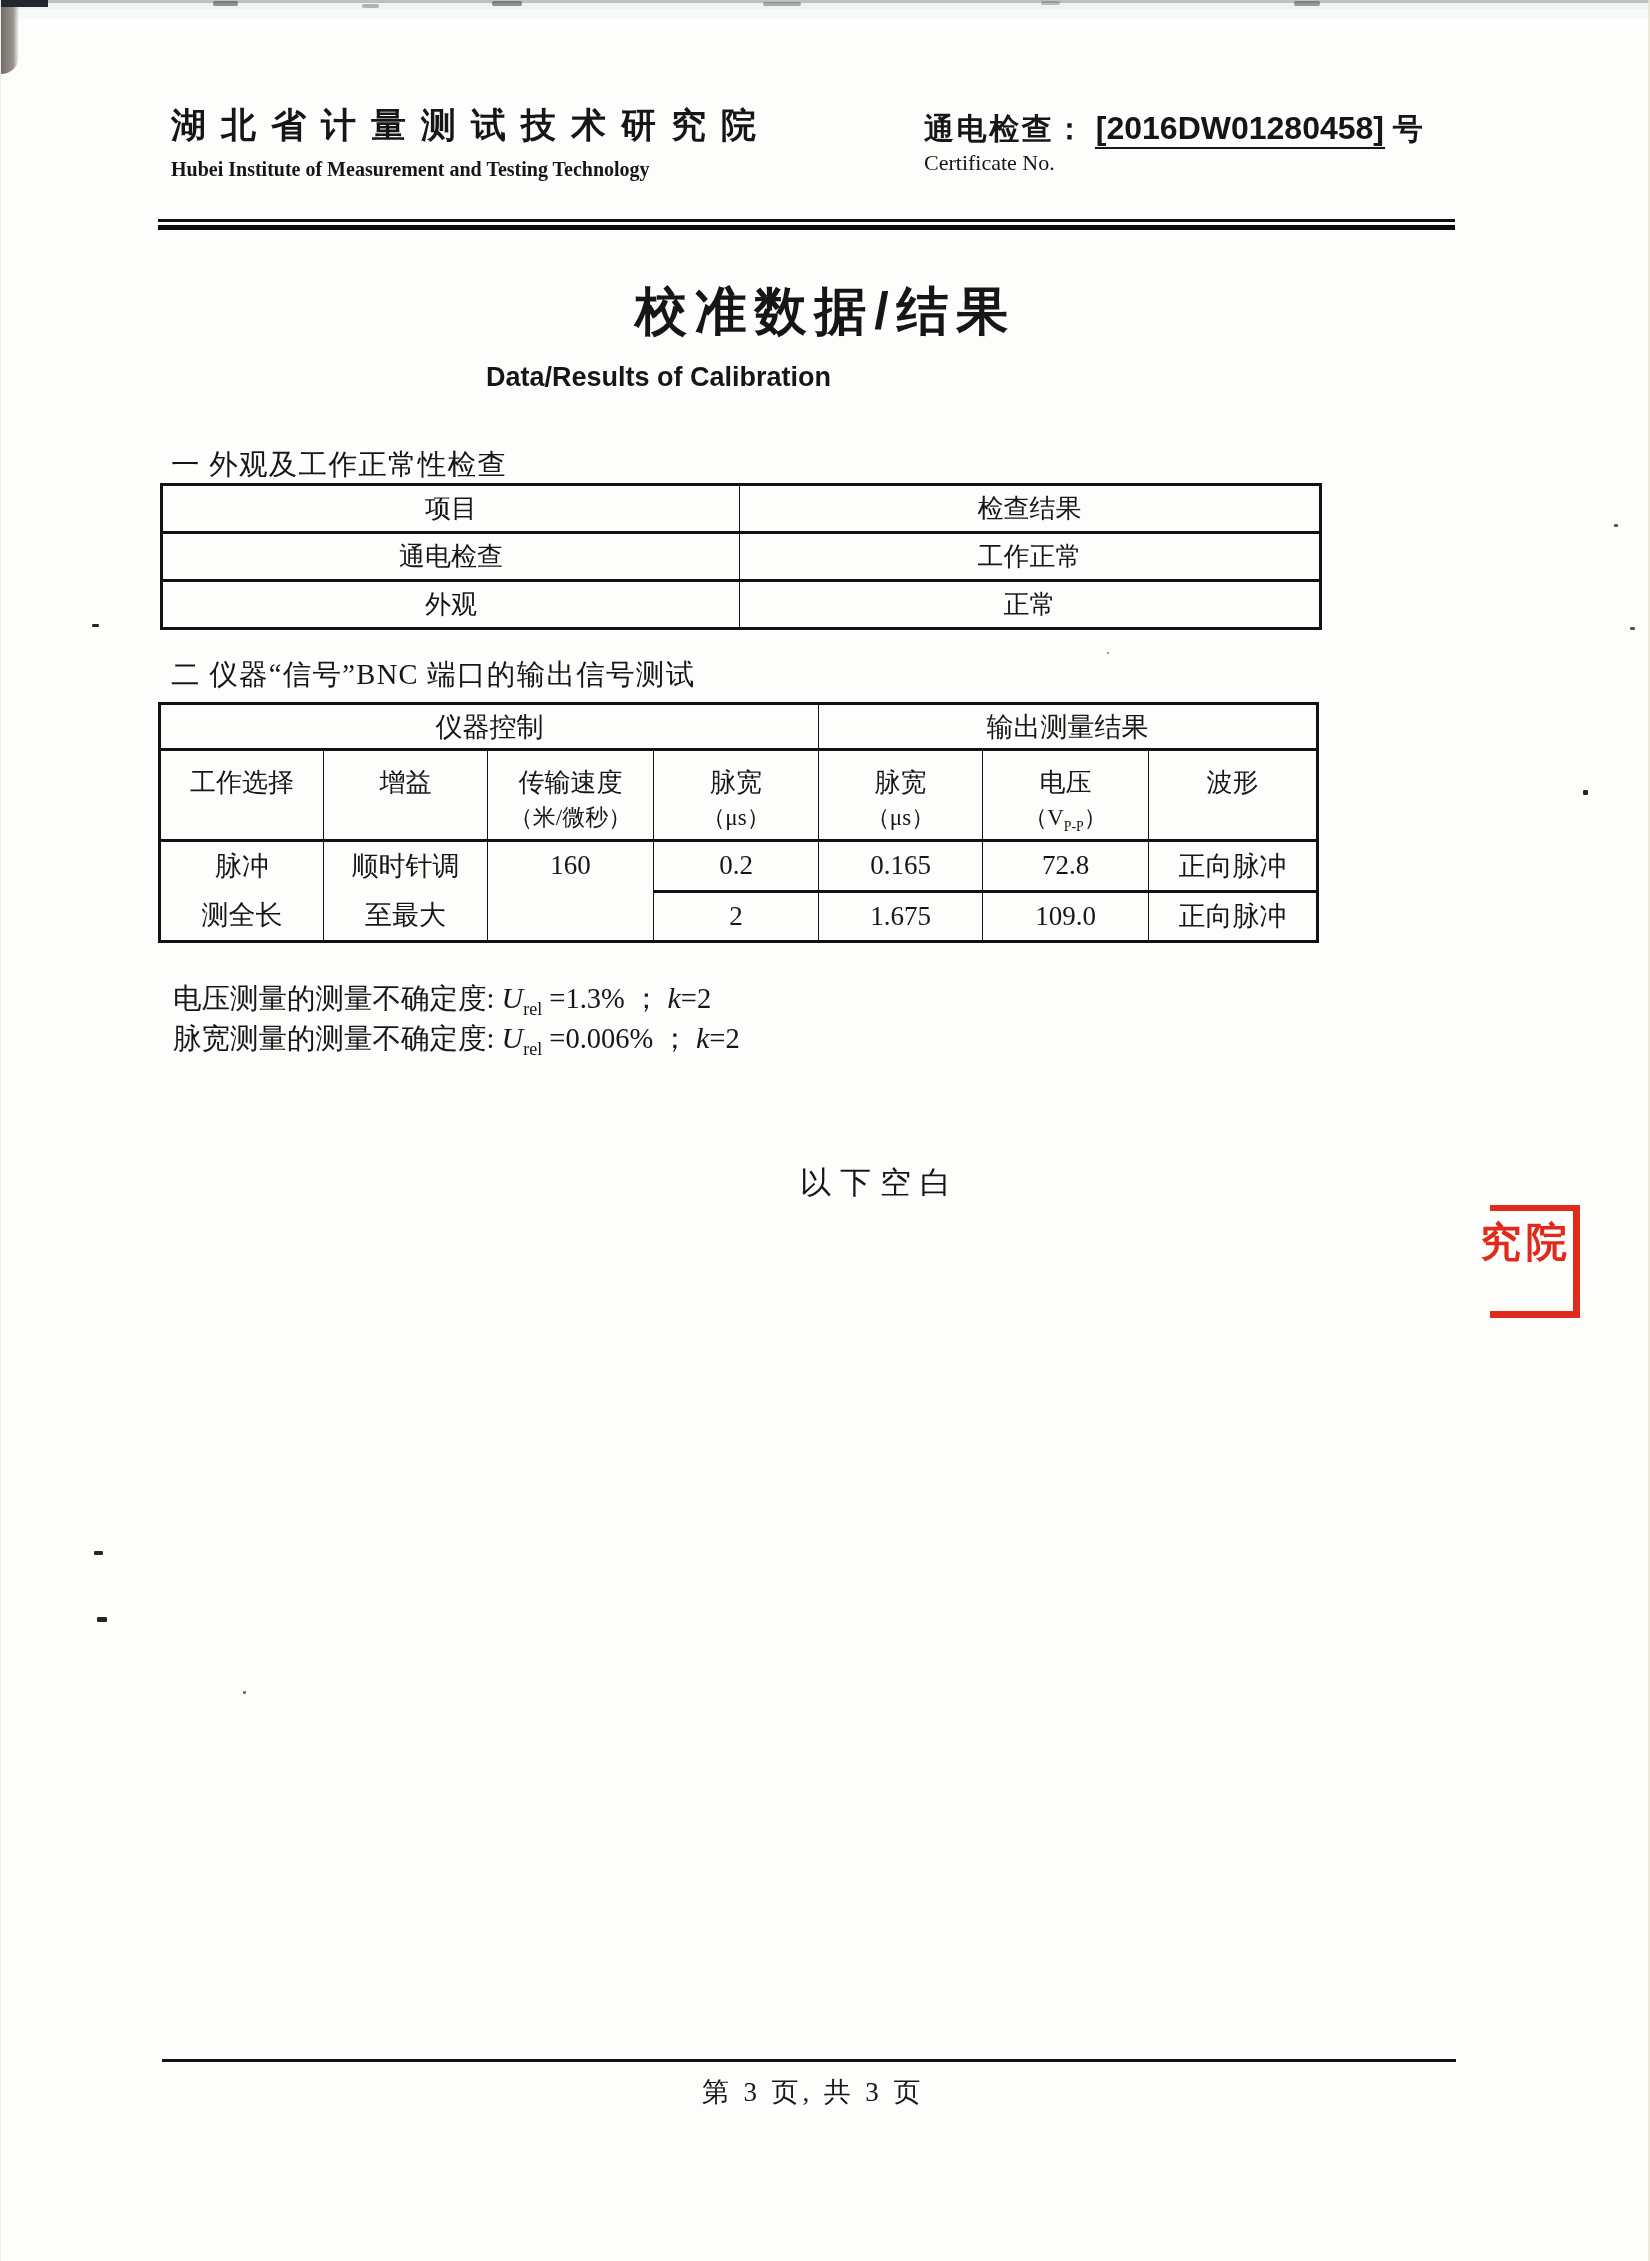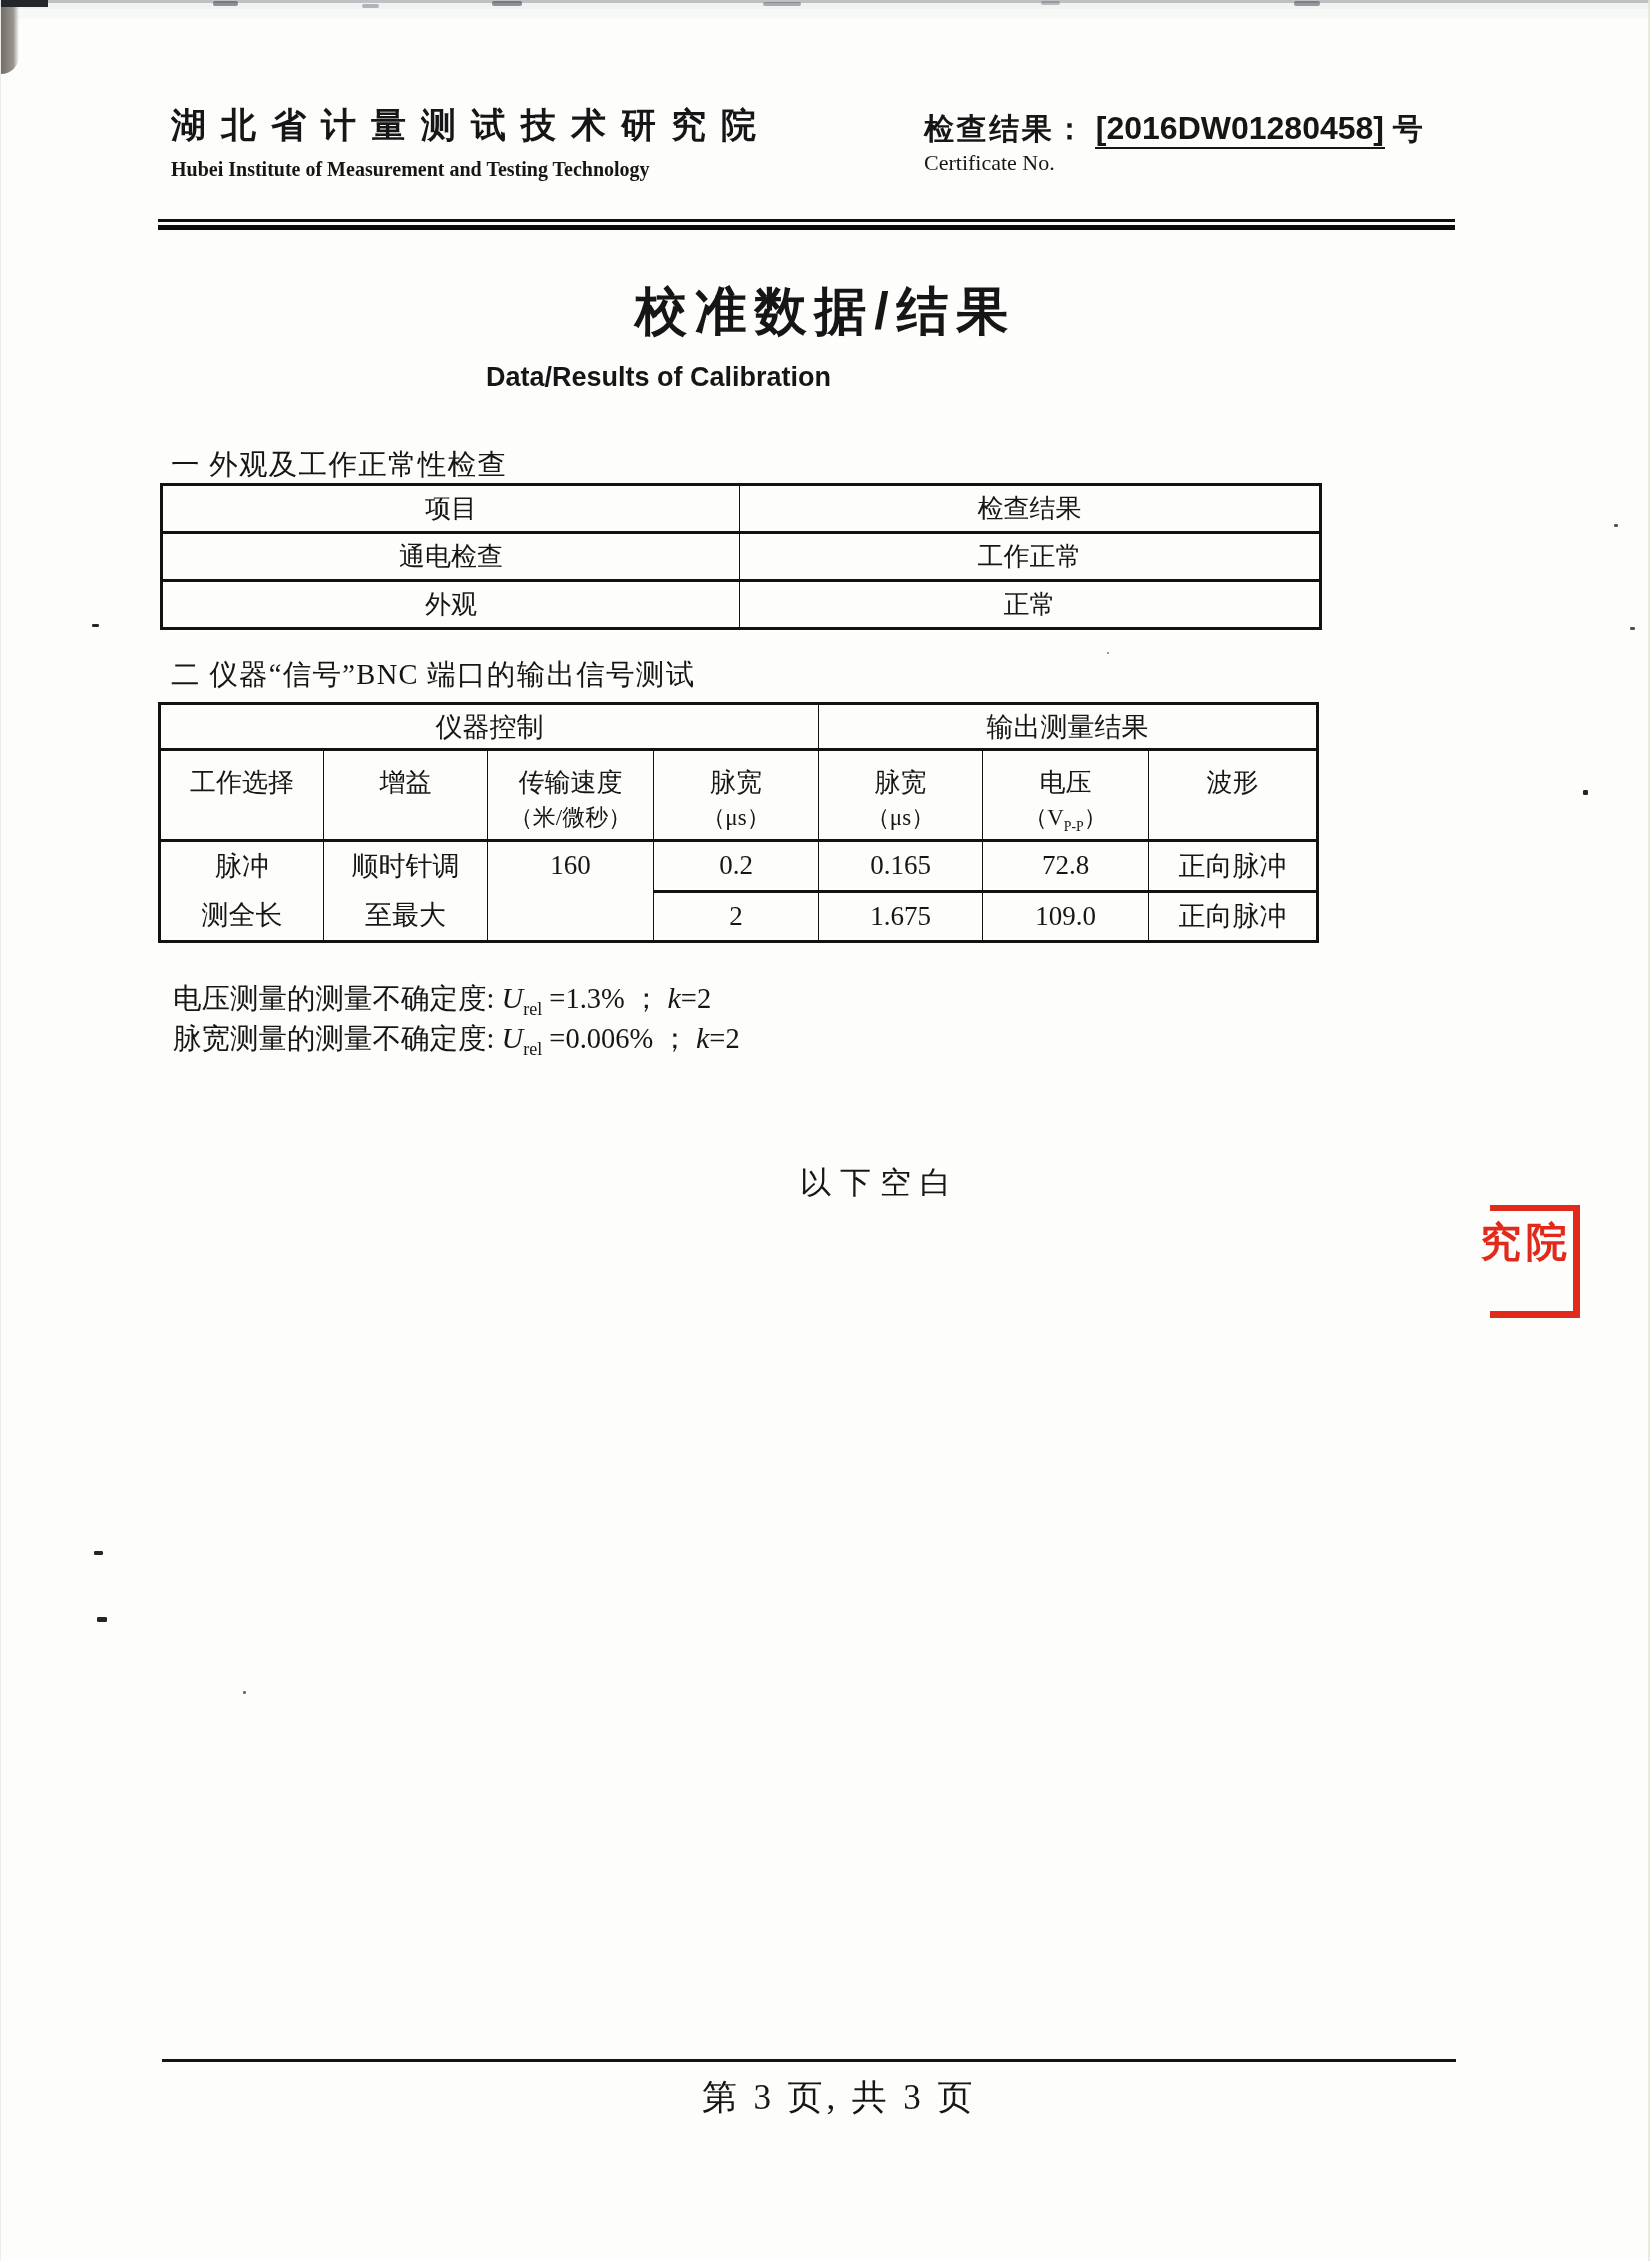--- a/index.html
+++ b/index.html
@@ -85,21 +85,21 @@
   .speed-cell .val{height:47px;line-height:47px;font-size:27px;}
   sub{font-size:60%;}
   
   .unc{position:absolute;left:173px;top:978px;font-size:28.5px;}
   .unc-line{height:40px;line-height:40px;white-space:nowrap;}
   .unc i{font-family:"Liberation Serif","DejaVu Serif",serif;font-size:30px;}
   .unc sub{font-size:18px;}
   
   .blank-note{position:absolute;left:765px;top:1162px;font-size:31px;letter-spacing:9px;white-space:nowrap;margin-left:35px;}
   .footer-line{position:absolute;left:162px;top:2059px;width:1294px;height:3.2px;background:#141414;}
-  .footer-text{position:absolute;left:702px;top:2074px;font-size:35px;letter-spacing:3.9px;white-space:nowrap;text-align:center;}
+  .footer-text{position:absolute;left:702px;top:2074px;font-size:27px;letter-spacing:3.9px;white-space:nowrap;text-align:center;}
   
   .stamp{position:absolute;left:1475px;top:1202px;width:107px;height:118px;overflow:hidden;}
   .stamp-frame{
     position:absolute;left:15px;top:2.6px;right:1.9px;bottom:1.9px;
     border-top:6.5px solid;border-right:7.8px solid;border-bottom:7.1px solid;
   }
   .stamp-text{
     position:absolute;top:13px;right:9.7px;white-space:nowrap;
     font-family:"Liberation Sans","DejaVu Sans",sans-serif;
     font-weight:700;font-size:41px;letter-spacing:5.2px;
@@ -129,21 +129,21 @@
   <div class="speck" style="left:1630px;top:627px;width:5.2px;height:2.6px;opacity:.8;"></div>
   <div class="speck" style="left:1583px;top:790px;width:5.2px;height:5.2px;"></div>
   <div class="speck" style="left:1107px;top:652px;width:1.9px;height:1.9px;opacity:.6;"></div>
 
   <div class="inst">
     <div class="inst-zh">湖北省计量测试技术研究院</div>
     <div class="inst-en">Hubei Institute of Measurement and Testing Technology</div>
   </div>
   <div class="cert">
     <div class="cert-line">
-      <span class="cert-label">检查结果：</span>
+      <span class="cert-label">通电检查：</span>
       <span class="cert-num-wrap"><span>[</span><span>2016DW01280458</span><span>]</span></span>
       <span class="cert-suffix">号</span>
     </div>
     <div class="cert-en">Certificate No.</div>
   </div>
   <div class="rule-a"></div>
   <div class="rule-b"></div>
 
   <div class="title-zh">校准数据/结果</div>
   <div class="title-en">Data/Results of Calibration</div>

